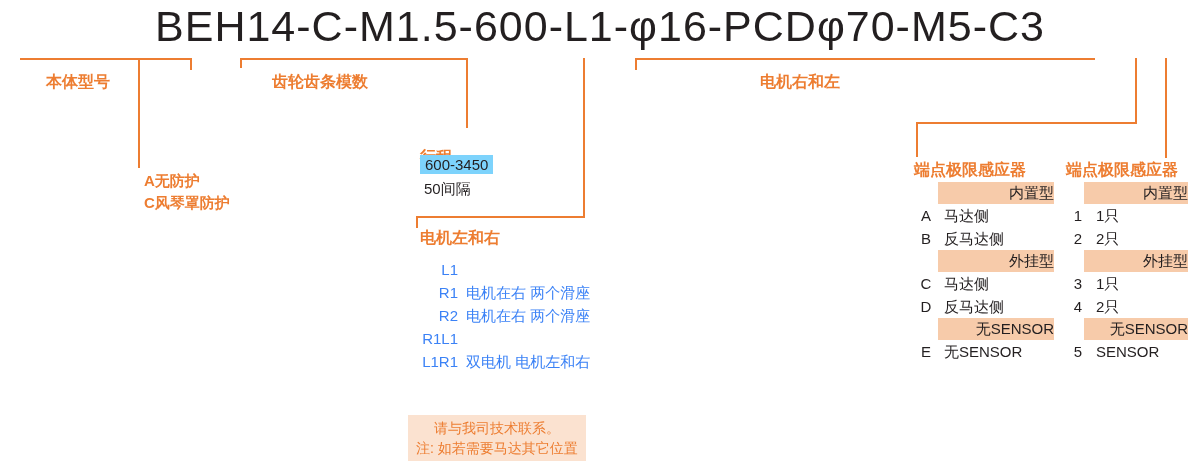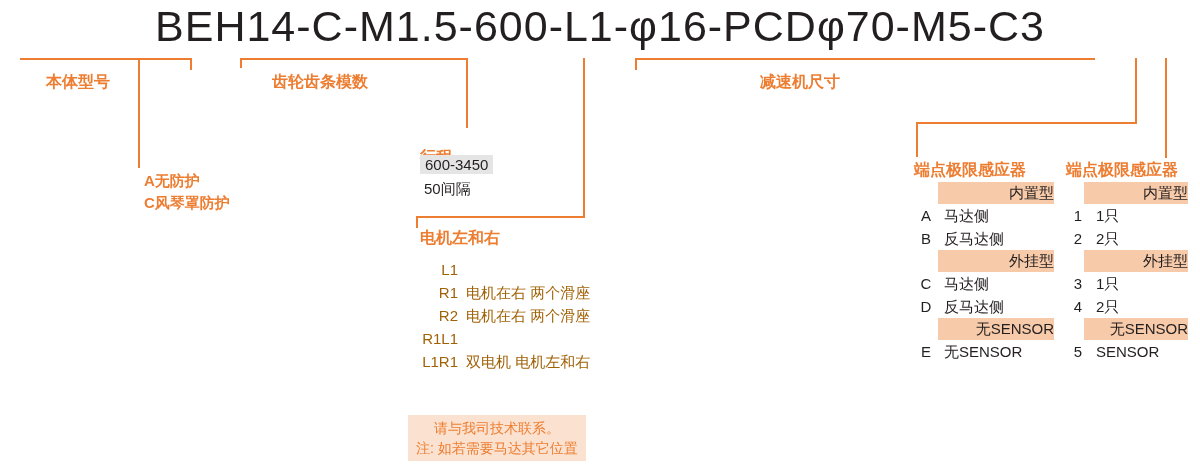--- a/index.html
+++ b/index.html
@@ -43,32 +43,32 @@
   
   .dlabel{
     position:absolute;
     font-size:15px;
     color:#231f20;
     white-space:nowrap;
   }
 
   
   .hl{
-    background:#e5e5e5;
+    background:#7dd3fc;
     display:inline-block;
     padding:1px 5px;
   }
 
   
   .rows{position:absolute;}
   .row{
     display:flex;
     align-items:center;
     font-size:15px;
-    color:#a16207;
+    color:#3b82f6;
     white-space:nowrap;
     line-height:22px;
     height:22px;
   }
   .row .k{
     width:42px;
     text-align:right;
     padding-right:8px;
     flex:0 0 auto;
   }
@@ -139,21 +139,21 @@
 
   <div class="ln lnv" style="left:1135px; top:58px; height:10px;"></div>
   <div class="ln lnh" style="left:916px; top:122px; width:221px;"></div>
   <div class="ln lnv" style="left:1135px; top:58px; height:64px;"></div>
   <div class="ln lnv" style="left:916px; top:122px; height:35px;"></div>
 
   <div class="ln lnv" style="left:1165px; top:58px; height:100px;"></div>
 
   <div class="otitle big" style="left:46px;  top:72px;">本体型号</div>
   <div class="otitle big" style="left:272px; top:72px;">齿轮齿条模数</div>
-  <div class="otitle big" style="left:760px; top:72px;">减速机尺寸</div>
+  <div class="otitle big" style="left:760px; top:72px;">电机右和左</div>
 
   <div class="otitle" style="left:144px; top:172px;">A无防护</div>
   <div class="otitle" style="left:144px; top:194px;">C风琴罩防护</div>
 
   <div class="otitle big" style="left:420px; top:147px;">行程</div>
   <div style="position:absolute;left:420px;top:155px;">
     <span class="hl" style="font-size:15px;">600-3450</span>
   </div>
   <div class="dlabel" style="left:424px; top:180px;">50间隔</div>
 

